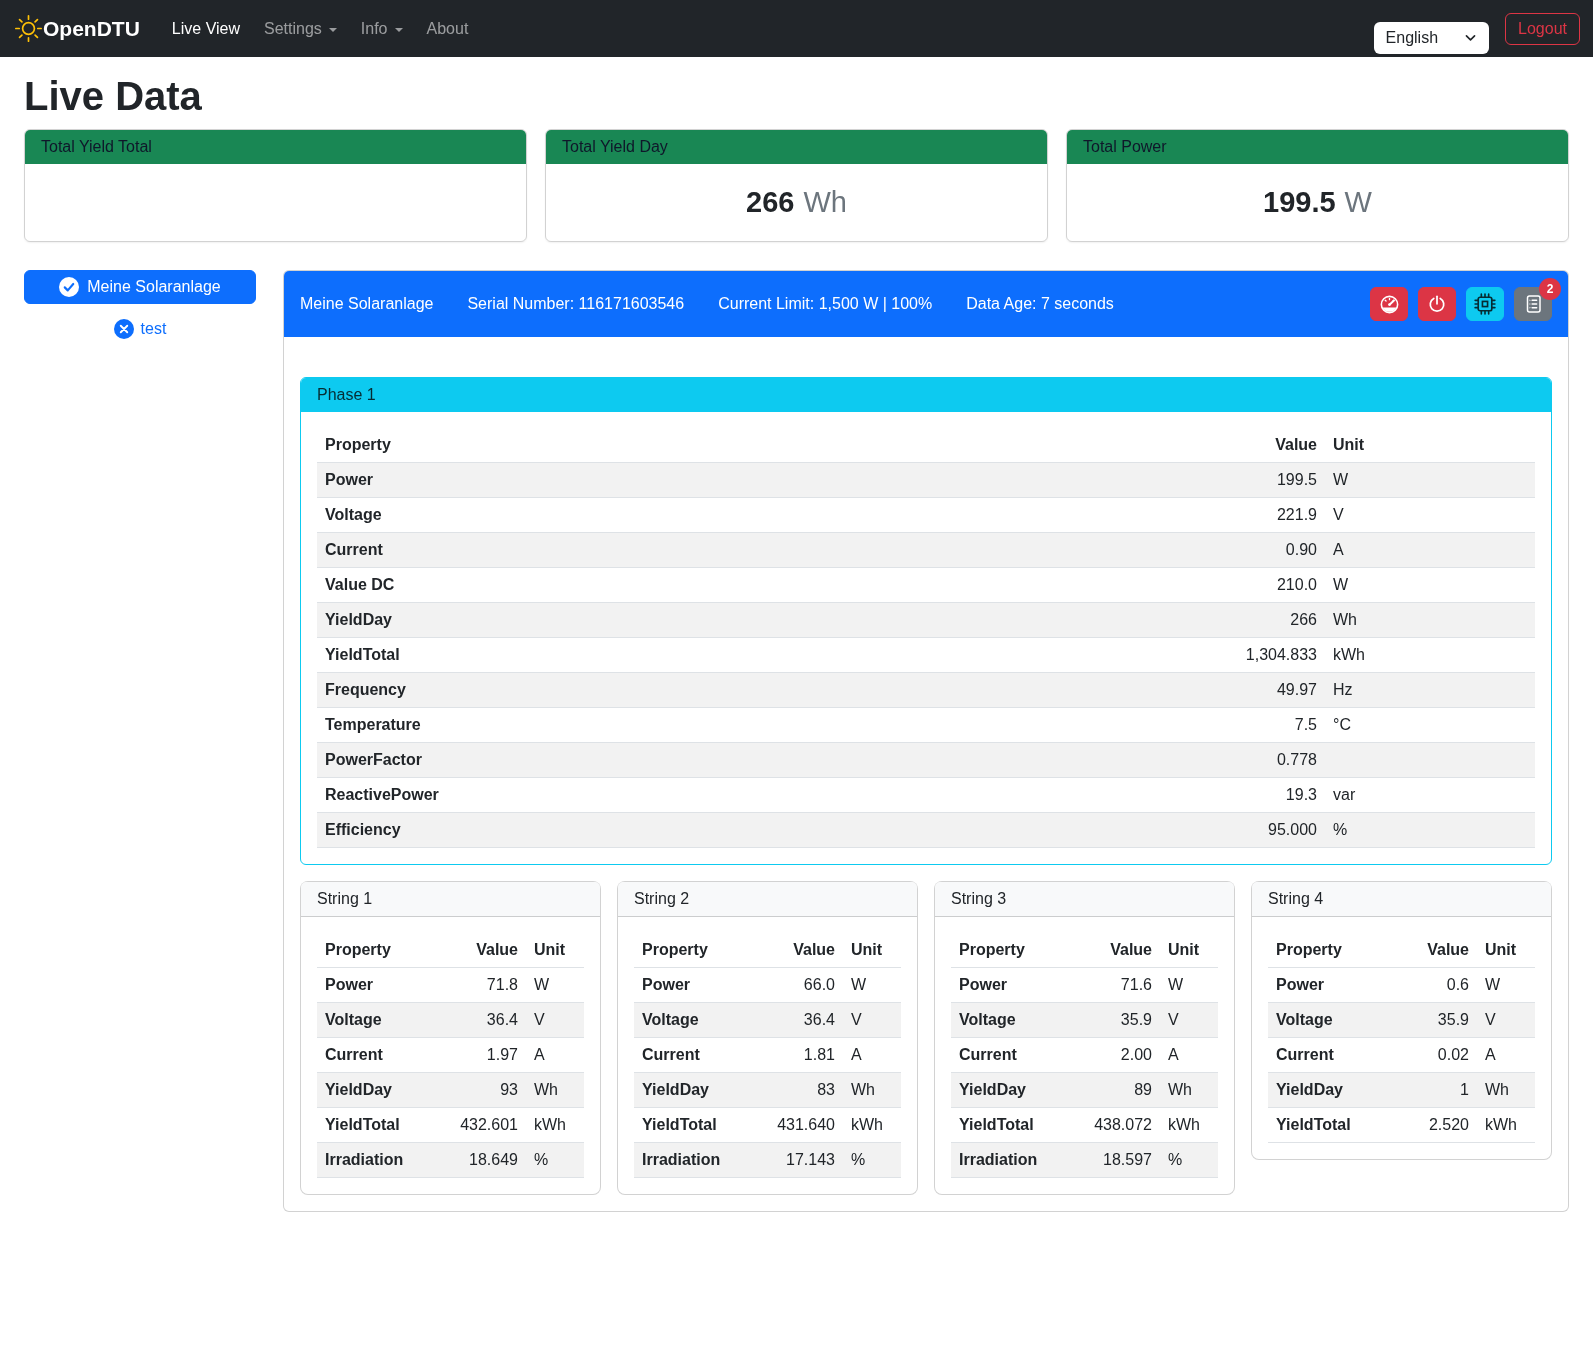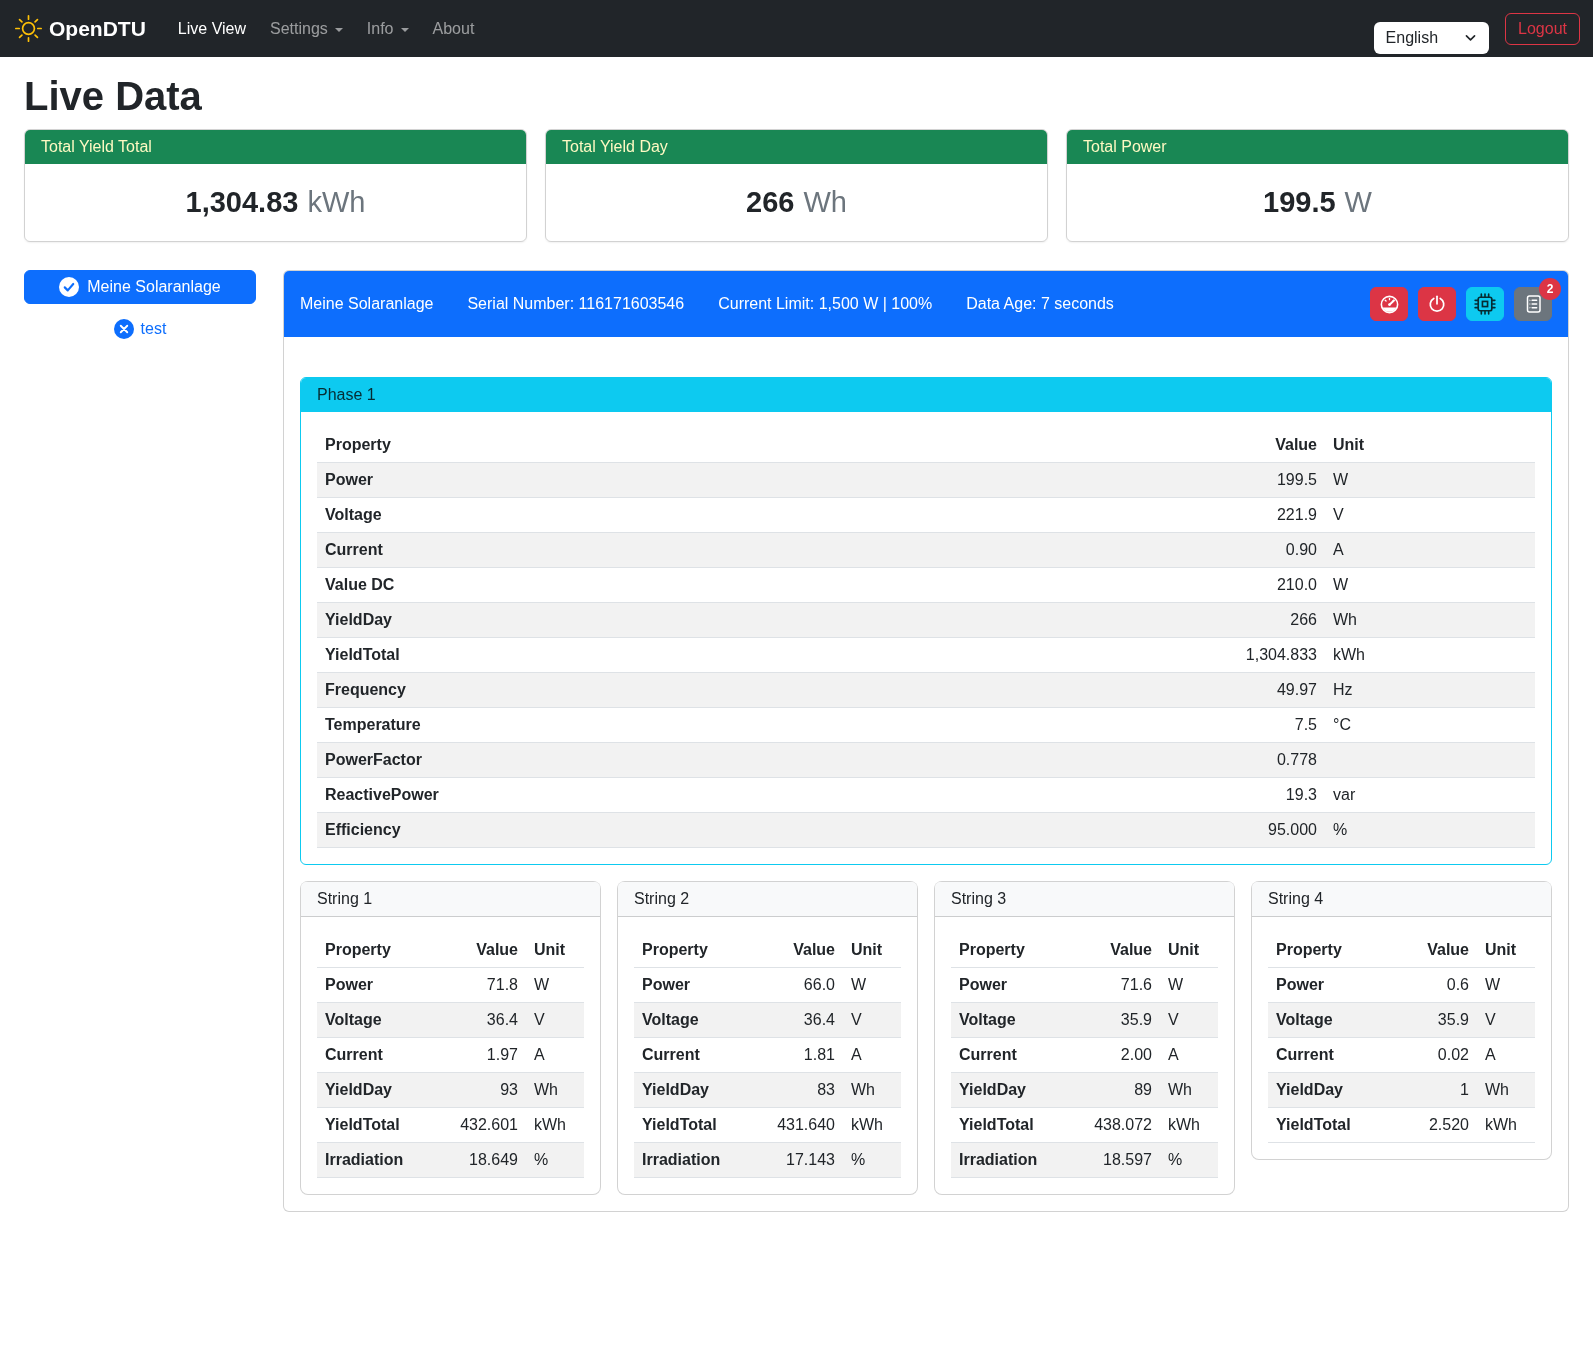--- a/index.html
+++ b/index.html
@@ -3,35 +3,35 @@
 <meta charset="utf-8">
 <style>
   * { box-sizing: border-box; }
   html,body { margin:0; padding:0; }
   body {
     width:1593px; background:#fff; color:#212529;
     font-family:"Liberation Sans", sans-serif; font-size:16px;
   }
   
   .navbar { display:flex; align-items:center; background:#212529; height:57px; padding:0 13px; }
-  .brand { display:flex; align-items:center; gap:7px; color:#fff; font-size:21px; font-weight:700; padding:4px 8px 4px 2px; margin-right:12px; cursor:pointer; }
+  .brand { display:flex; align-items:center; gap:1px; color:#fff; font-size:21px; font-weight:700; padding:4px 8px 4px 2px; margin-right:12px; cursor:pointer; }
   .nav-item { display:flex; align-items:center; gap:7px; color:rgba(255,255,255,.55); padding:8px 12px; cursor:pointer; }
   .nav-item.active { color:#fff; }
   .caret { width:0; height:0; border-left:4px solid transparent; border-right:4px solid transparent; border-top:4.6px solid currentColor; margin-top:3px; }
   .nav-right { margin-left:auto; display:flex; align-items:center; gap:16px; }
   .lang-select { background:#fff; color:#212529; border-radius:6px; padding:7px 12px; display:flex; align-items:center; gap:26px; cursor:pointer;margin-top:18px; }
   .logout-btn { background:transparent; color:#dc3545; border:1px solid #dc3545; border-radius:6px; padding:6px 12px; font-size:16px; font-family:inherit; cursor:pointer; }
 
   
   .page { padding:0 24px 14px; }
   h1.page-title { font-size:40px; font-weight:600; margin:17px 0 10px; }
 
   .summary-row { display:grid; grid-template-columns:repeat(3,1fr); gap:18px; }
   .summary-card { border:1px solid rgba(0,0,0,.175); border-radius:6px; overflow:hidden; box-shadow:0 1px 2px rgba(0,0,0,.06); }
-  .summary-card .head { background:#198754; color:#fef9c3; padding:8px 16px; }
+  .summary-card .head { background:#198754; color:#0f172a; padding:8px 16px; }
   .summary-card .body { height:77px; display:flex; align-items:center; justify-content:center; gap:9px; font-size:29px; }
   .summary-card .value { font-weight:600; }
   .summary-card .unit { color:#6c757d; }
 
   .main-row { display:flex; gap:27px; margin-top:28px; align-items:flex-start; }
   .sidebar { width:232px; flex:none; }
   .inverter-btn { width:100%; background:#0d6efd; border:1px solid #0d6efd; color:#fff; font-size:16px; font-family:inherit; border-radius:6px; padding:6px 12px; display:flex; align-items:center; justify-content:center; gap:8px; cursor:pointer; }
   .inverter-link { margin-top:15px; display:flex; align-items:center; justify-content:center; gap:7px; color:#0d6efd; cursor:pointer; }
 
   .main-card { flex:1; border:1px solid rgba(0,0,0,.175); border-radius:6px; overflow:hidden; background:#fff; }
@@ -106,24 +106,20 @@
     <button class="logout-btn">Logout</button>
   </div>
 </nav>
 
 <div class="page">
   <h1 class="page-title">Live Data</h1>
 
   <div class="summary-row">
     <div class="summary-card">
       <div class="head">Total Yield Total</div>
-      <div class="body">
-        <span class="value">1,304.83</span>
-        <span class="unit">kWh</span>
-      </div>
     </div>
     <div class="summary-card">
       <div class="head">Total Yield Day</div>
       <div class="body">
         <span class="value">266</span>
         <span class="unit">Wh</span>
       </div>
     </div>
     <div class="summary-card">
       <div class="head">Total Power</div>

